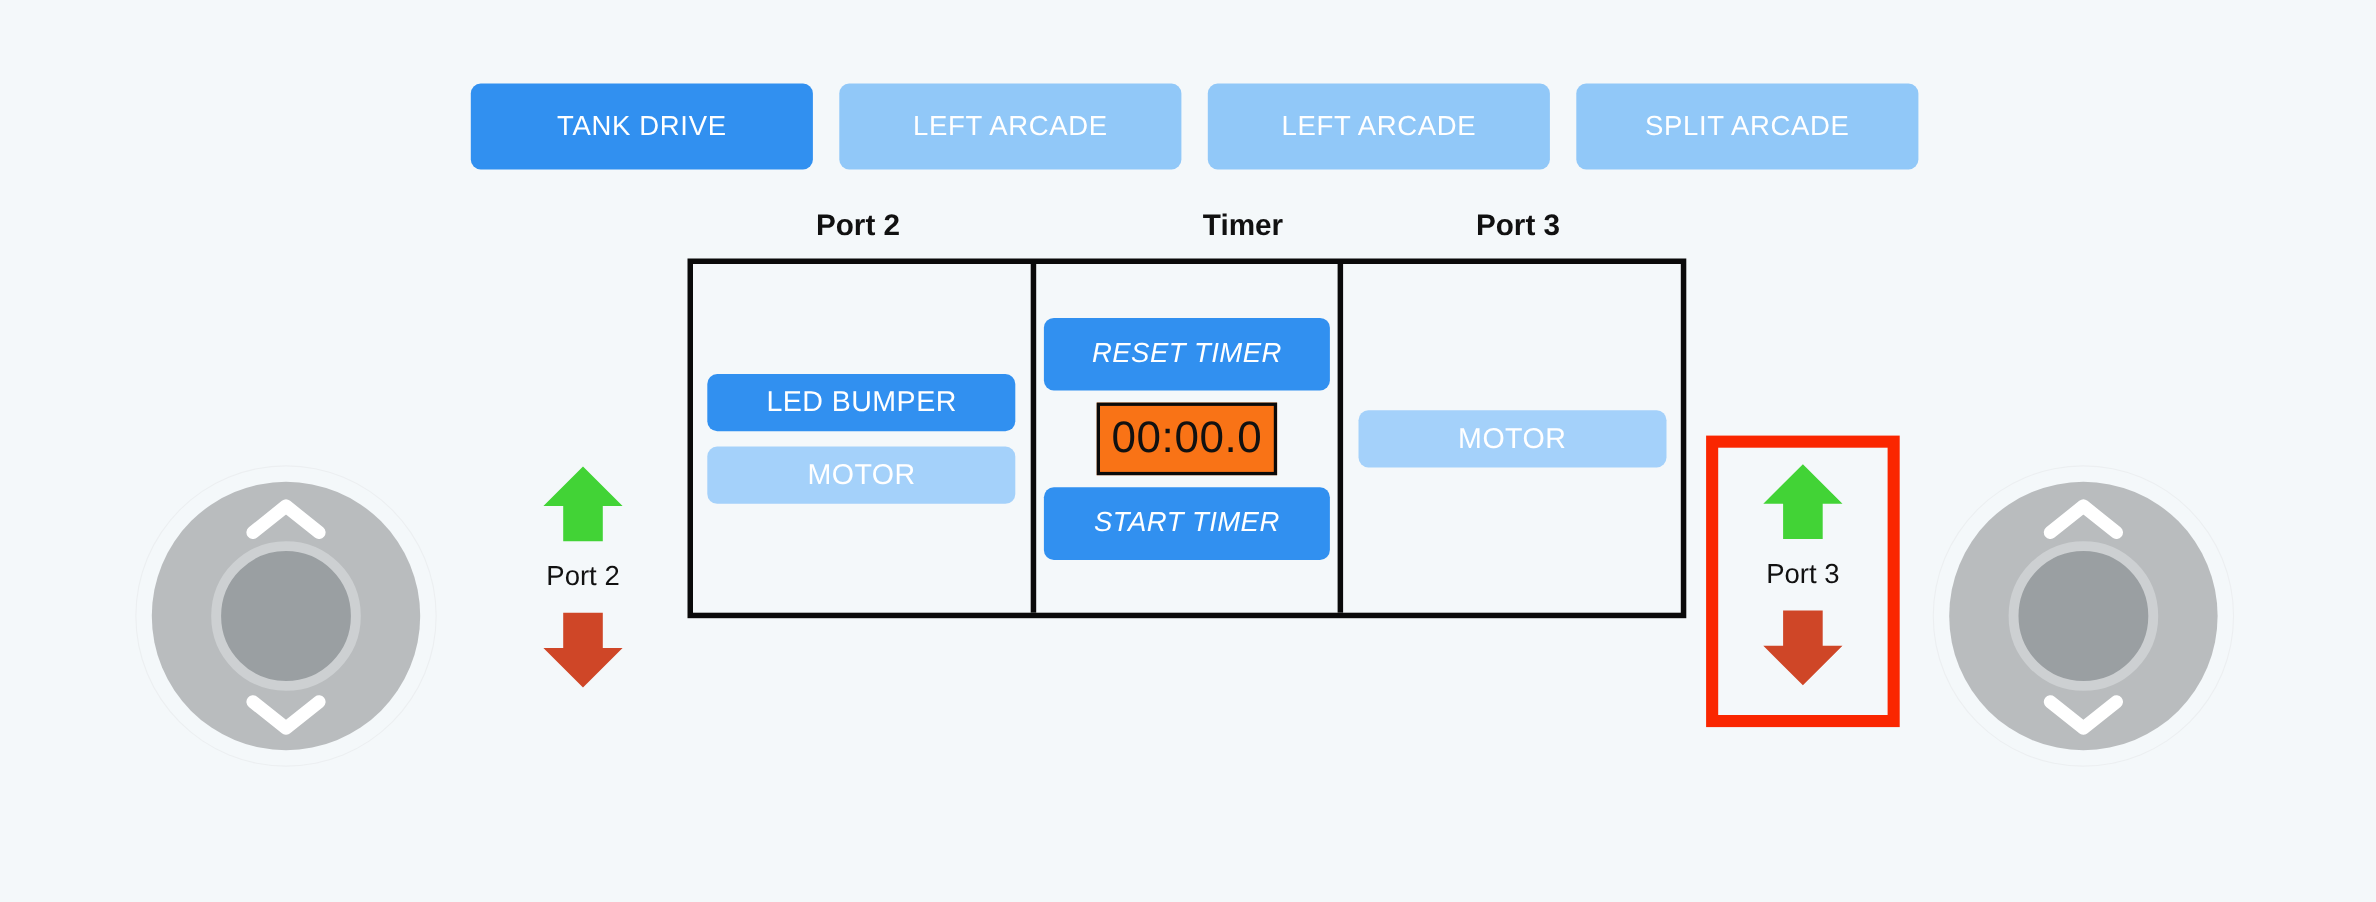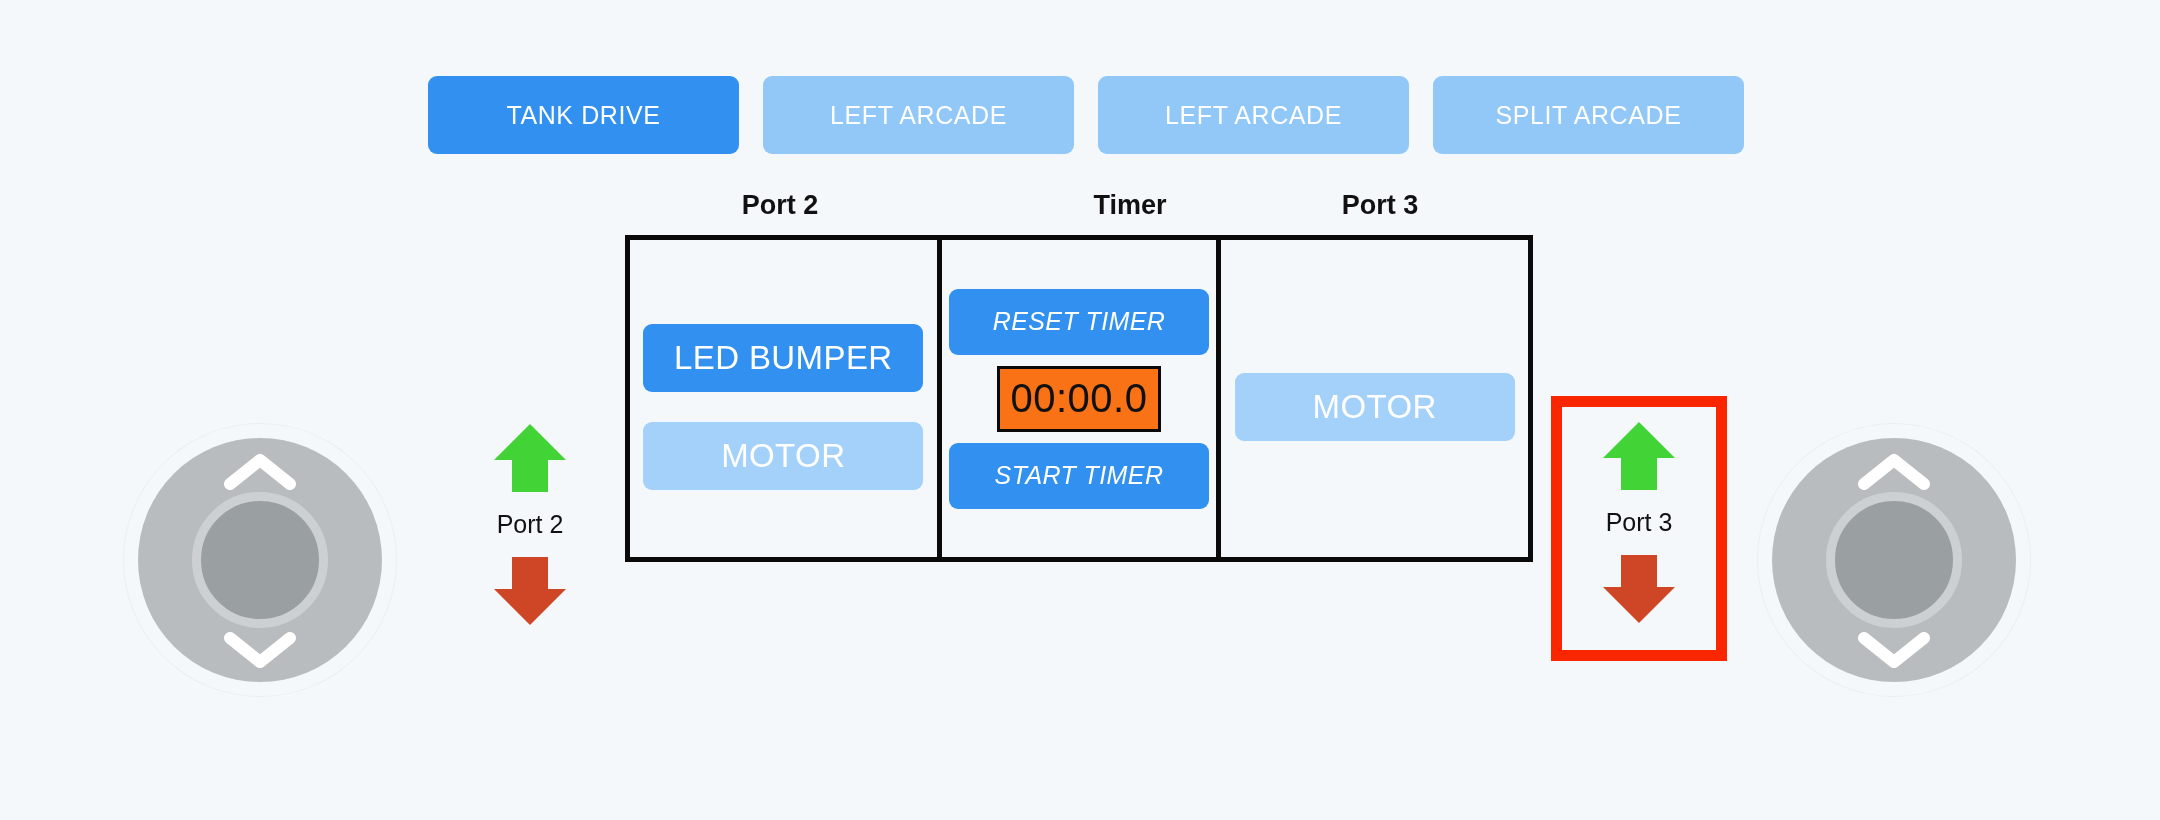--- a/index.html
+++ b/index.html
@@ -99,34 +99,33 @@
     gap: 14px;
   }
   .panel-col.timer {
     width: 288px;
     border-left: 5px solid #0a0a0a;
     border-right: 5px solid #0a0a0a;
     gap: 11px;
   }
   .dev-btn {
     width: 280px;
-    height: 68px;
+    height: 52px;
     border: none;
     border-radius: 9px;
     background: #3190f0;
     color: #ffffff;
-    font-size: 33px;
+    font-size: 26px;
     font-family: "Liberation Sans", sans-serif;
     letter-spacing: 0.4px;
     display: flex;
     align-items: center;
     justify-content: center;
     cursor: pointer;
     padding: 0;
-    margin-top: 16px;
   }
   .dev-btn.secondary {
     background: #a4d1fa;
   }
   .timer-btn {
     width: 260px;
     height: 66px;
     border: none;
     border-radius: 9px;
     background: #3190f0;

